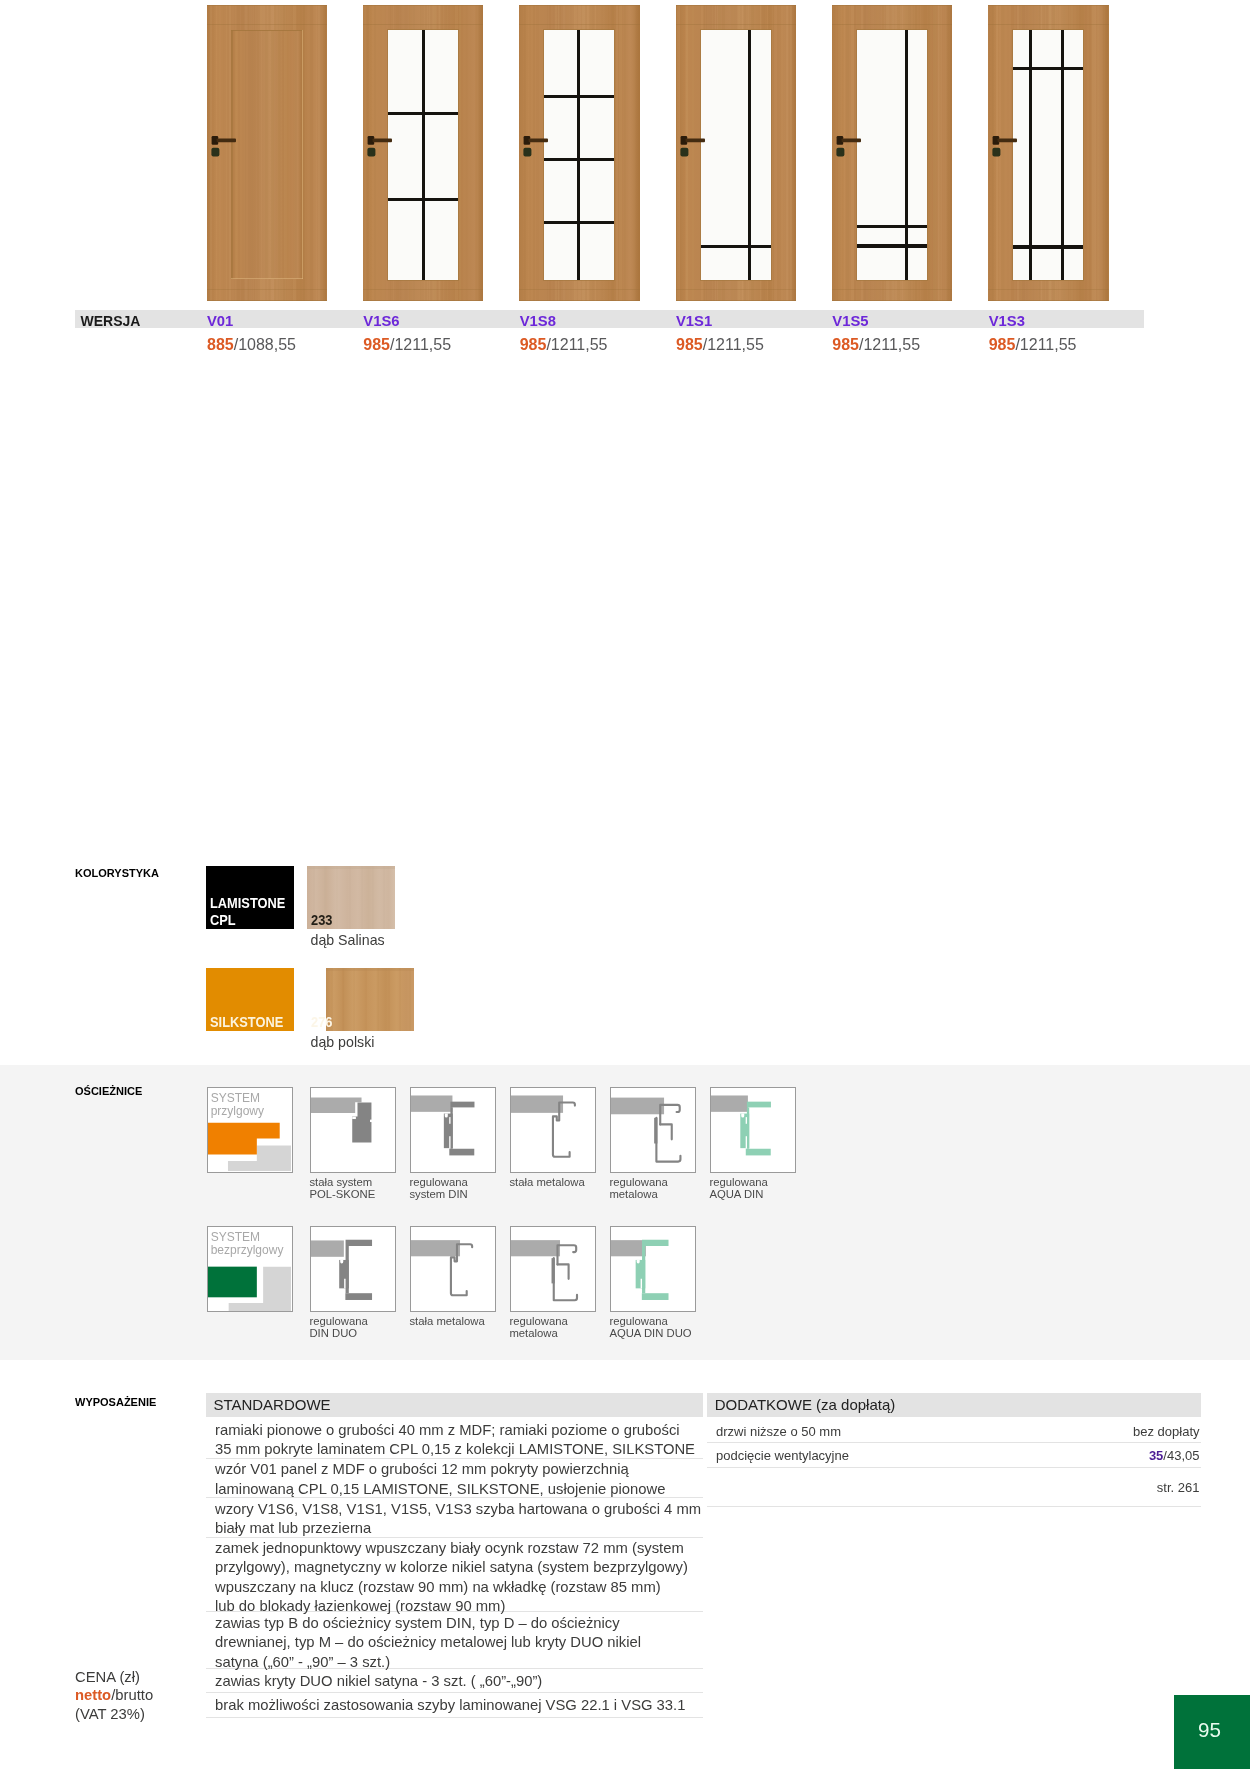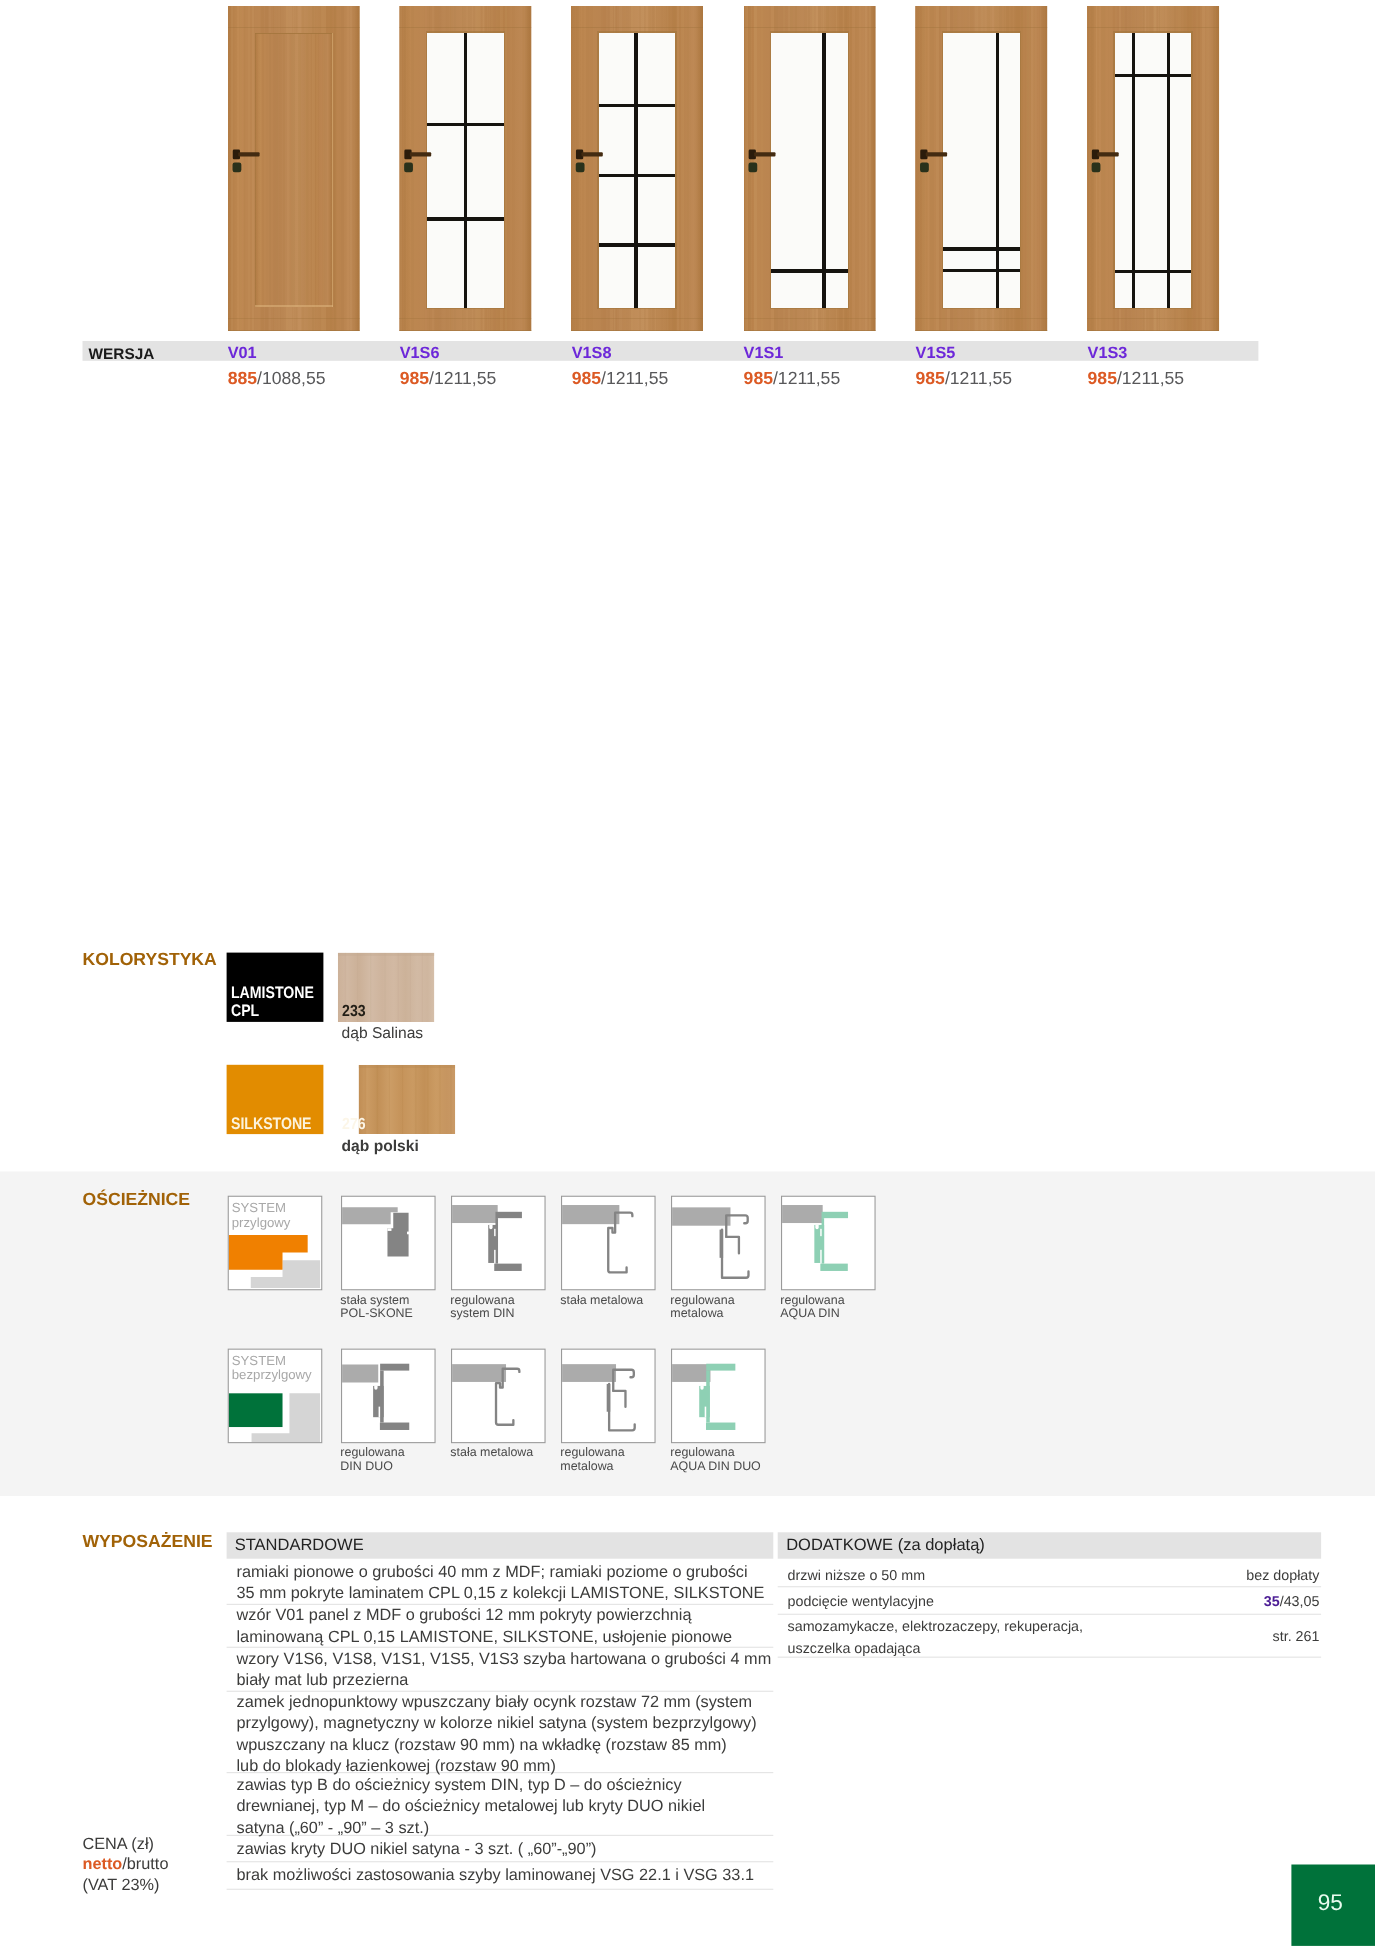--- a/index.html
+++ b/index.html
@@ -12,21 +12,21 @@
   .door svg{display:block;width:120.5px;height:295.5px;}
 
   
   .wersja-band{position:absolute;left:75px;top:310.1px;width:1069px;height:17.6px;background:#e3e3e3;}
   .wersja-label{position:absolute;left:80.5px;top:313px;font-size:14px;font-weight:bold;color:#1a1a1a;line-height:16px;}
   .ver-code{position:absolute;top:313px;font-size:14.8px;font-weight:bold;color:#6d28d9;line-height:16px;}
   .ver-price{position:absolute;top:336px;font-size:16px;line-height:18px;color:#58585a;white-space:nowrap;}
   .ver-price b{color:#dc5a24;font-weight:bold;}
 
   
-  .sec-title{position:absolute;font-size:16px;font-weight:bold;color:#a16207;line-height:18px;}
+  .sec-title{position:absolute;font-size:11px;font-weight:bold;color:#000000;line-height:18px;}
   .kol-brand{position:absolute;width:88px;height:63.3px;}
   .kol-brand span{position:absolute;left:4.2px;bottom:1.5px;font-size:15.2px;font-weight:bold;line-height:16.3px;
       transform:scaleX(0.845);transform-origin:left bottom;white-space:nowrap;}
   .kol-swatch{position:absolute;width:88px;height:63.3px;overflow:hidden;}
   .kol-swatch svg{width:88px;height:63.3px;display:block;}
   .kol-code{position:absolute;left:4px;bottom:1px;font-size:14.6px;line-height:16px;font-weight:bold;color:#231f17;
       transform:scaleX(0.88);transform-origin:left bottom;}
   .kol-name{position:absolute;font-size:14.2px;line-height:18px;color:#3c3c3b;}
 
   
@@ -598,21 +598,21 @@
             <path d="M40 0 V64"></path>
             <path d="M52 0 V64"></path>
             <path d="M63 0 V64"></path>
             <path d="M74 0 V64"></path>
             <path d="M84 0 V64"></path>
           </g>
           <rect width="88" height="3" fill="#b88a52" opacity="0.35"></rect>
         </svg>
         <div class="kol-code" style="color: rgb(252, 246, 232);">276</div>
       </div>
-      <div class="kol-name" style="left: 310.5px; top: 1032.9px; font-weight: bold;">dąb polski</div>
+      <div class="kol-name" style="left: 310.5px; top: 1032.9px;">dąb polski</div>
     </div>
 
   <div class="sec-bg" style="top:1065px;height:295px;"></div>
   <div class="sec-title" style="left:75px;top:1082px;">OŚCIEŻNICE</div>
   <div id="osciesnice">
       <div class="fbox" style="left:206.5px;top:1086.5px;">
         <svg viewBox="0 0 84 84" xmlns="http://www.w3.org/2000/svg">
           <path d="M48.9 57.7 H84 V84 H20 V73.1 H48.9 Z" fill="#d5d5d5"></path>
           <path d="M0 34.8 H71.8 V50.6 H48.9 V66.5 H0 Z" fill="#F08000"></path>
         </svg>
@@ -751,22 +751,20 @@
       </div>
       <div class="erow" style="left:707px;top:1419.8px;width:493.5px;height:23.5px;">
         <div class="lbl" style="top:2.35px;white-space:pre-line;">drzwi niższe o 50 mm</div>
         <div class="val" style="top:2.35px;"><span>bez dopłaty</span></div>
       </div>
       <div class="erow" style="left:707px;top:1443.3px;width:493.5px;height:24.7px;">
         <div class="lbl" style="top:2.95px;white-space:pre-line;">podcięcie wentylacyjne</div>
         <div class="val" style="top:2.95px;"><b>35</b><span>/43,05</span></div>
       </div>
       <div class="erow" style="left:707px;top:1468px;width:493.5px;height:39.3px;">
-        <div class="lbl" style="top:1.35px;white-space:pre-line;">samozamykacze, elektrozaczepy, rekuperacja,
-uszczelka opadająca</div>
         <div class="val" style="top:10.25px;"><span>str. 261</span></div>
       </div>
       <div class="price-note" style="left:75px;top:1668px;"><span>CENA (zł)</span><br><b>netto</b><span>/brutto</span><br><span>(VAT 23%)</span></div>
     </div>
 
   <div class="pagenum">
     <span>95</span>
   </div>
 
 </div>

